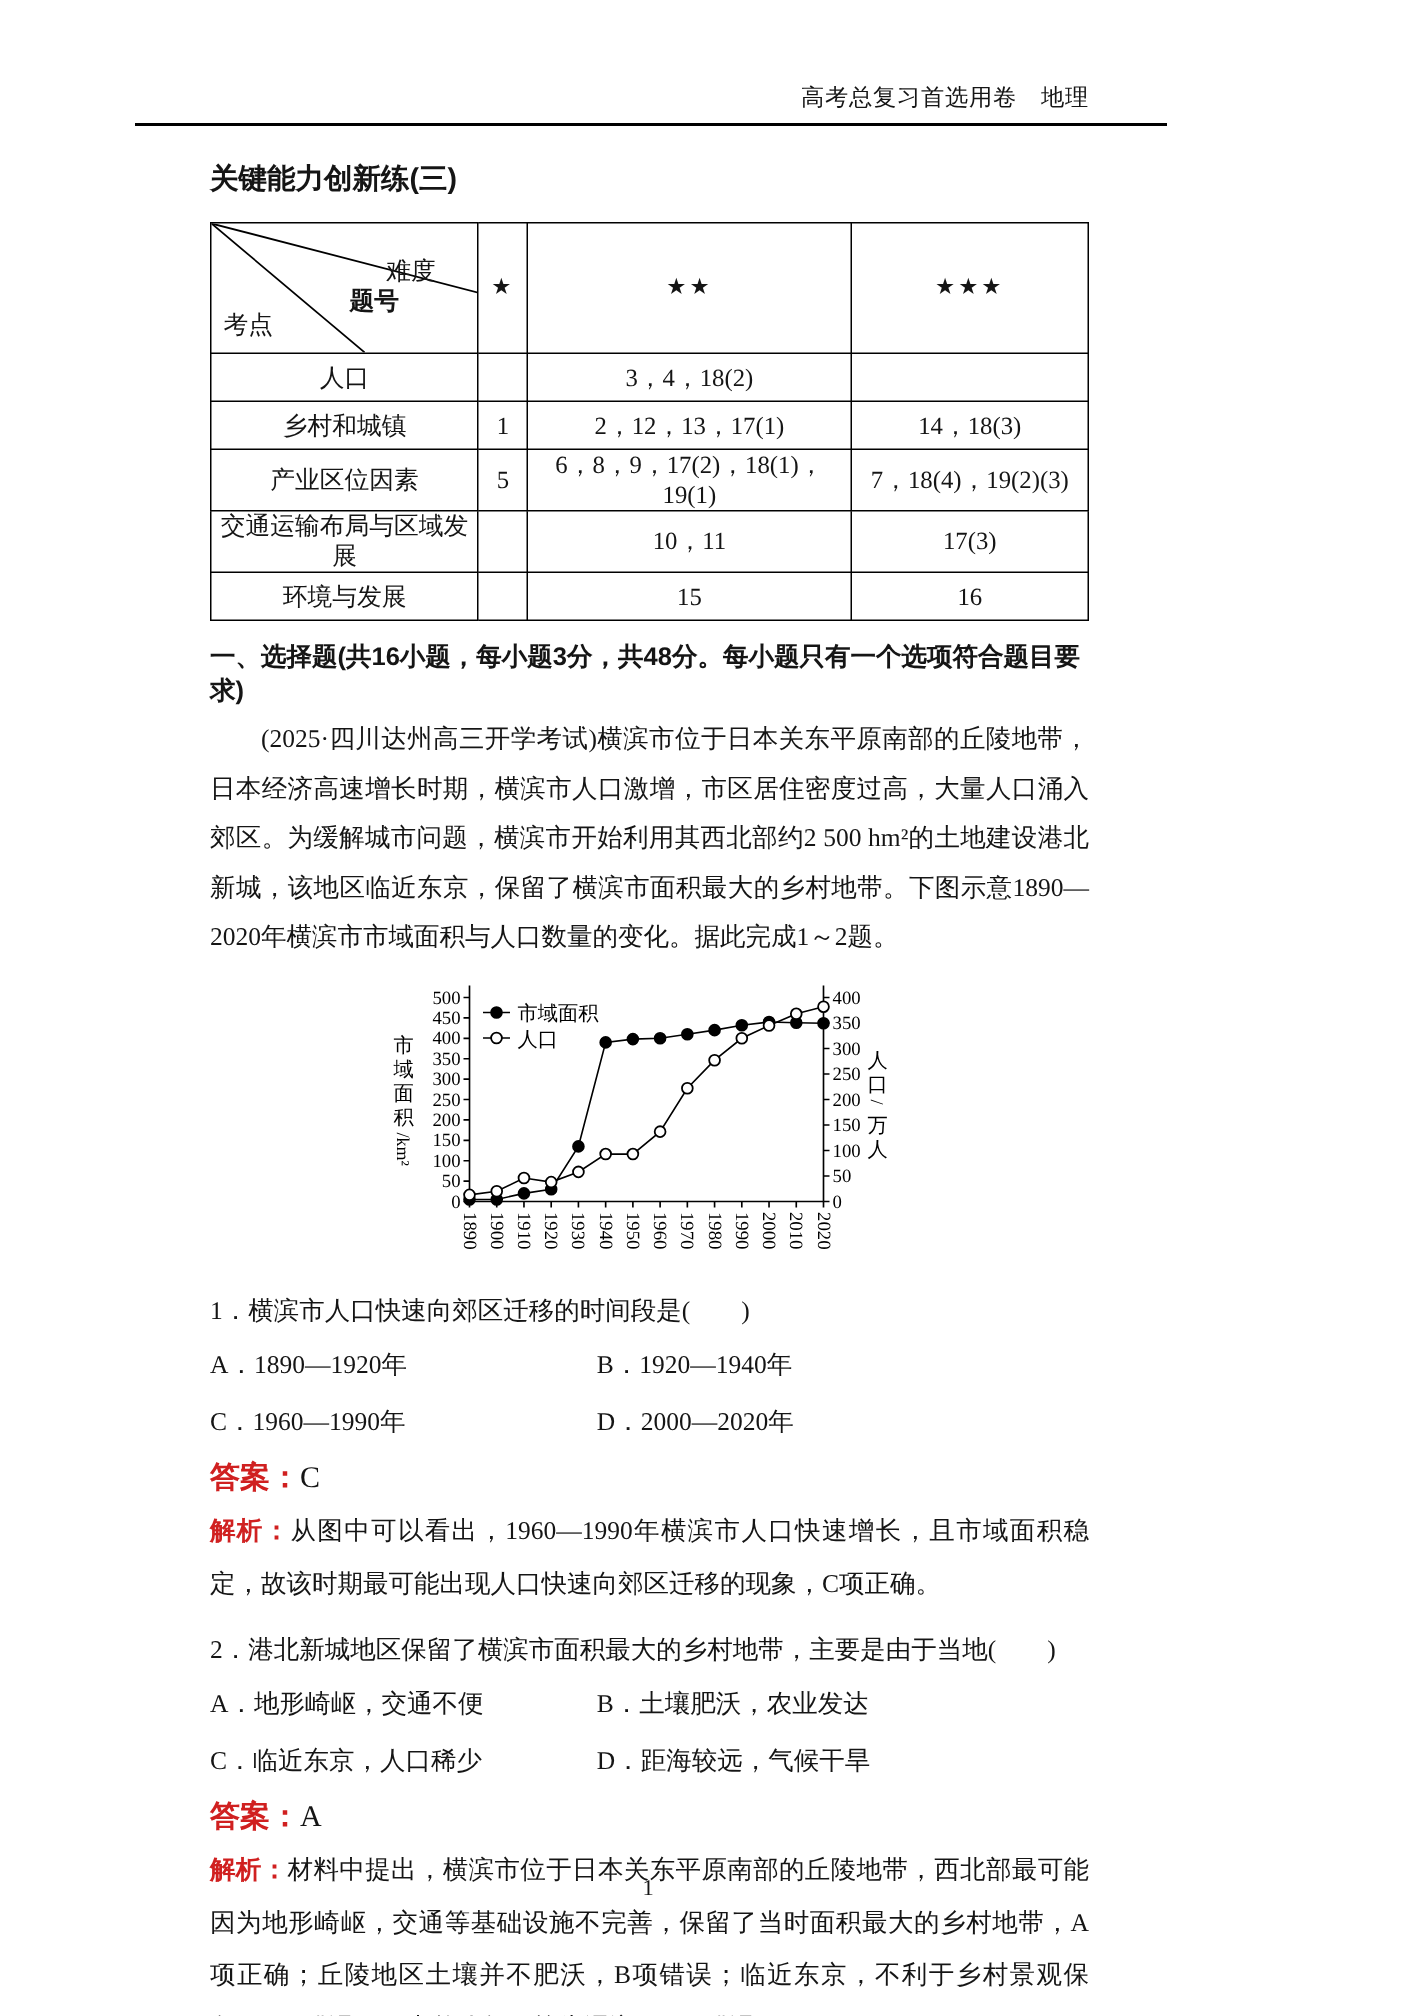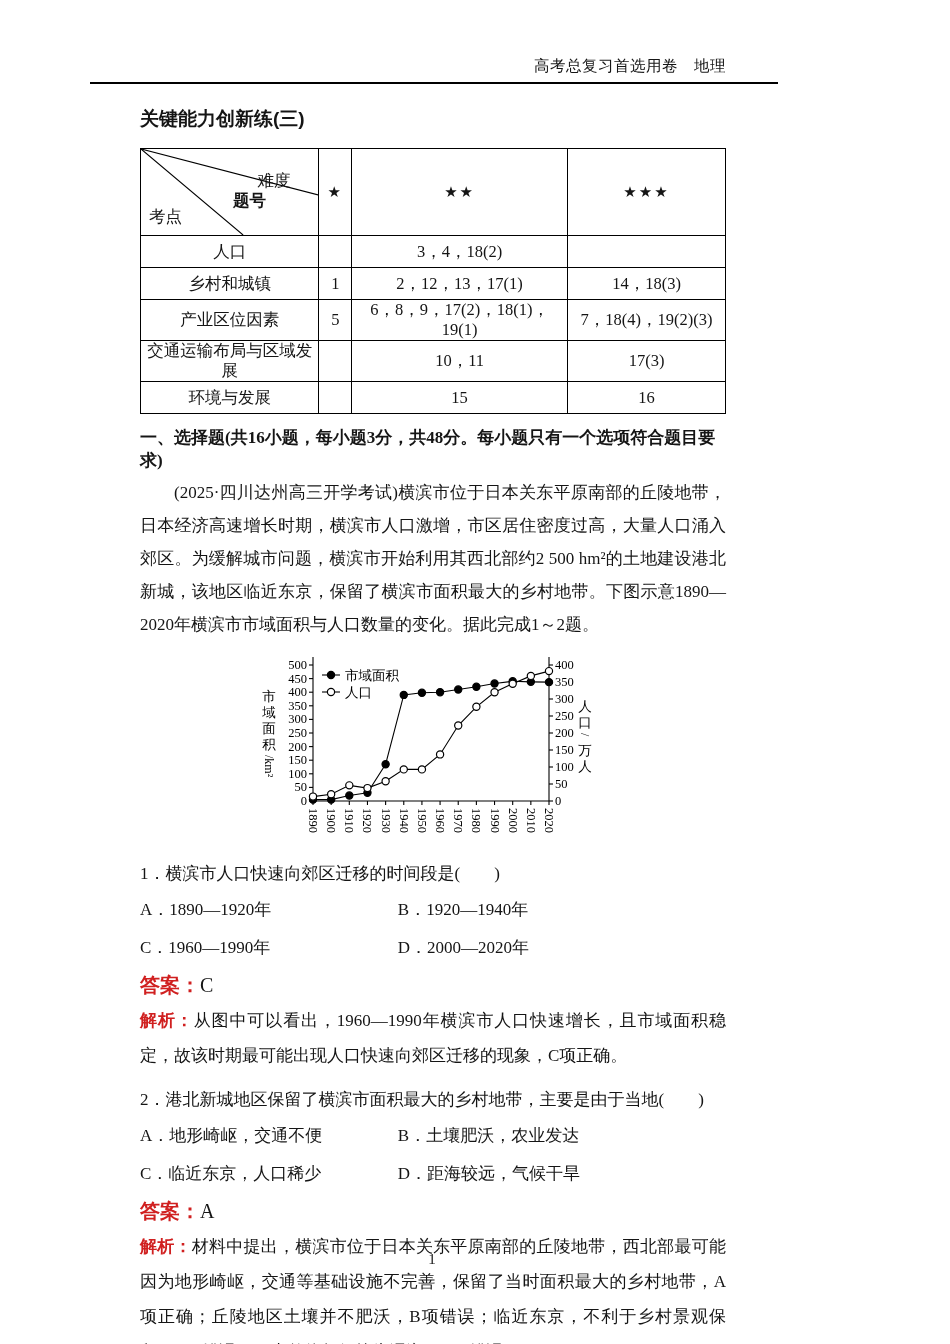--- a/index.html
+++ b/index.html
@@ -20,21 +20,21 @@
                 height:31px;line-height:20px;}
   table.diff tr.hd td{height:86px;}
   td.corner{position:relative;padding:0;}
   td.corner svg{position:absolute;inset:0;width:100%;height:100%;}
   .corner-lb{position:absolute;font-size:16.5px;}
   .lb-top{top:22px;right:28px;}
   .lb-mid{top:42px;left:92px;font-weight:bold;}
   .lb-bot{bottom:8px;left:8px;}
   .stars{font-size:15px;letter-spacing:2px;}
   
-  .section{font-family:Liberation Serif, serif;font-weight:bold;
+  .section{font-family:Liberation Sans, sans-serif;font-weight:bold;
            font-size:17px;margin:12px 0 4px 0;}
   p.txt{font-size:17px;line-height:33px;margin:0;text-align:justify;}
   p.indent{text-indent:2em;margin-top:2px;}
   
   .chart-wrap{width:372px;margin:8px auto 2px auto;}
   .chart-wrap svg{display:block;}
   
   .qblock{margin-top:10px;}
   p.stem{font-size:17px;line-height:34px;margin:4px 0 0 0;}
   .opts{display:grid;grid-template-columns:44% 56%;font-size:17px;line-height:38px;}

